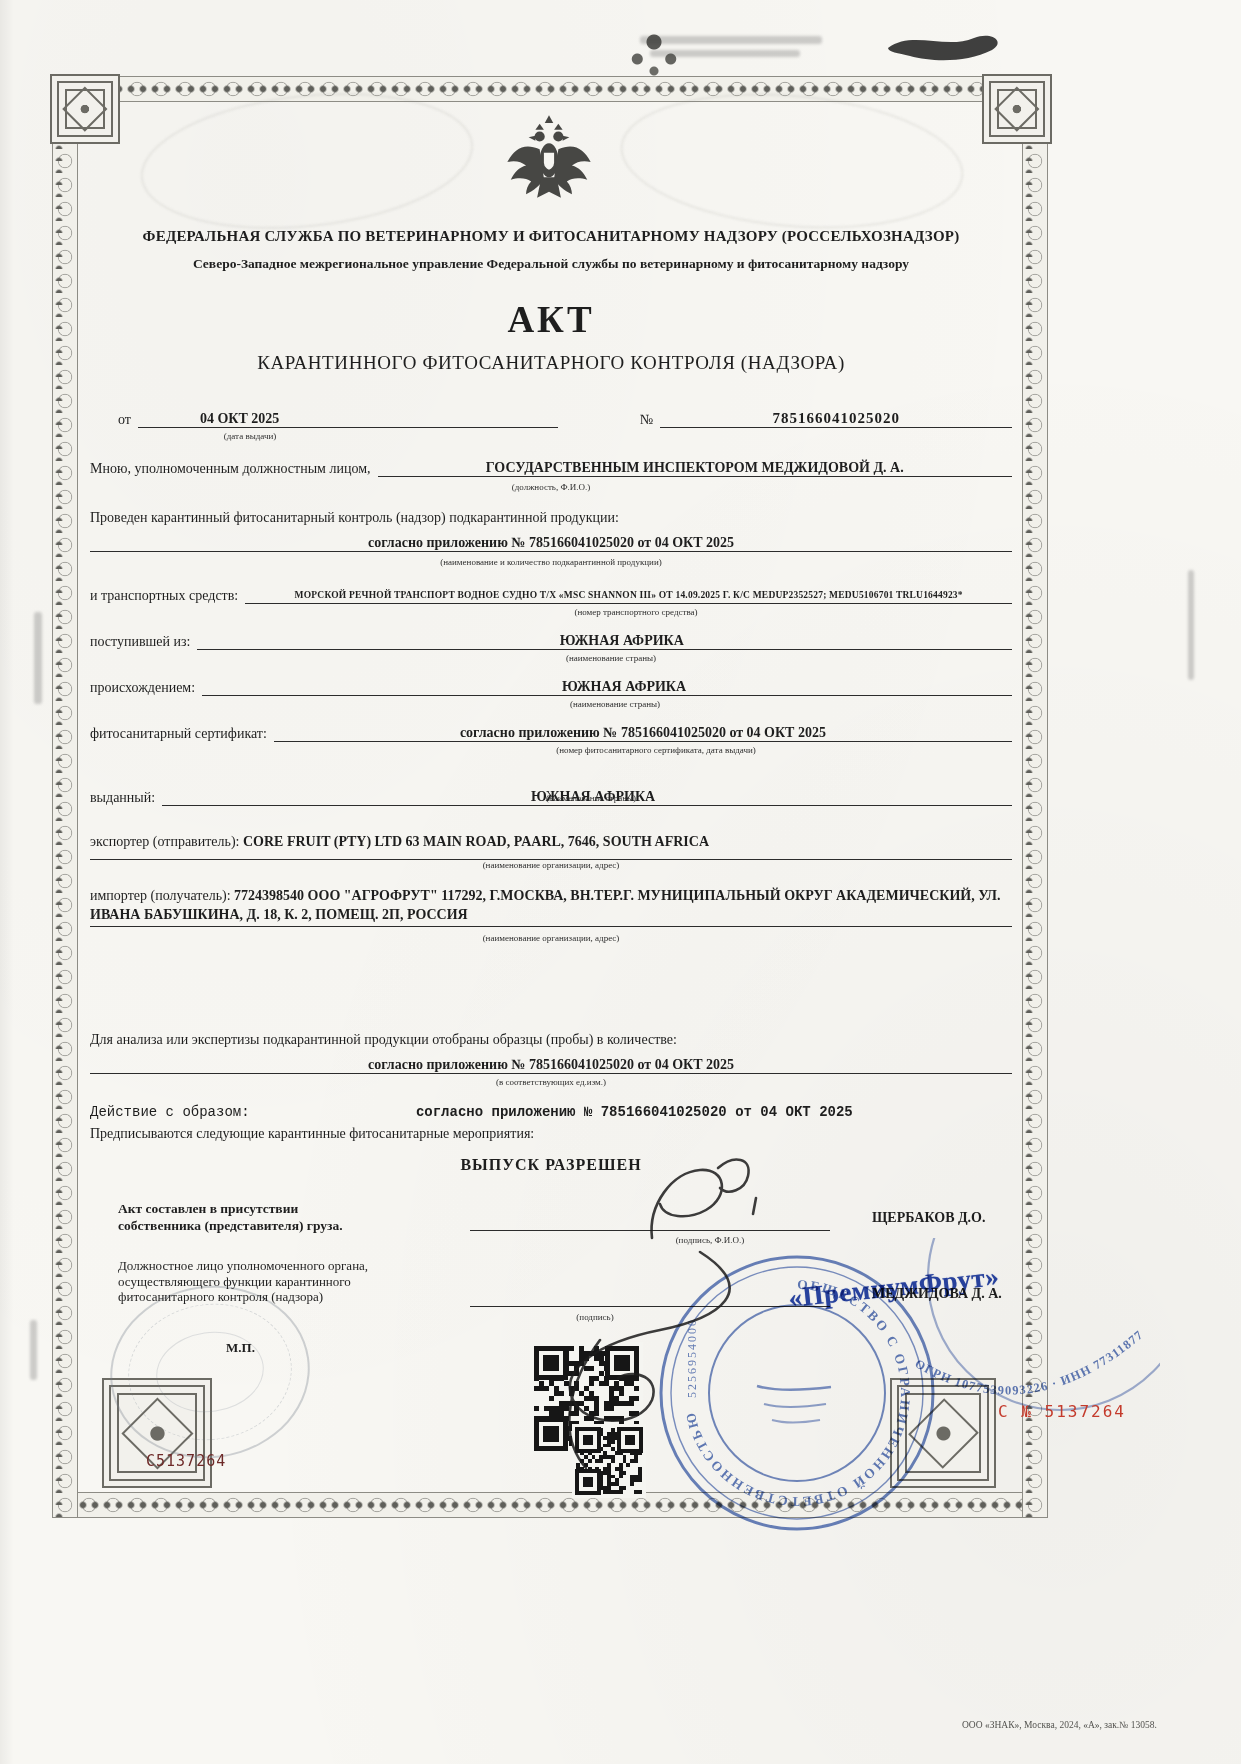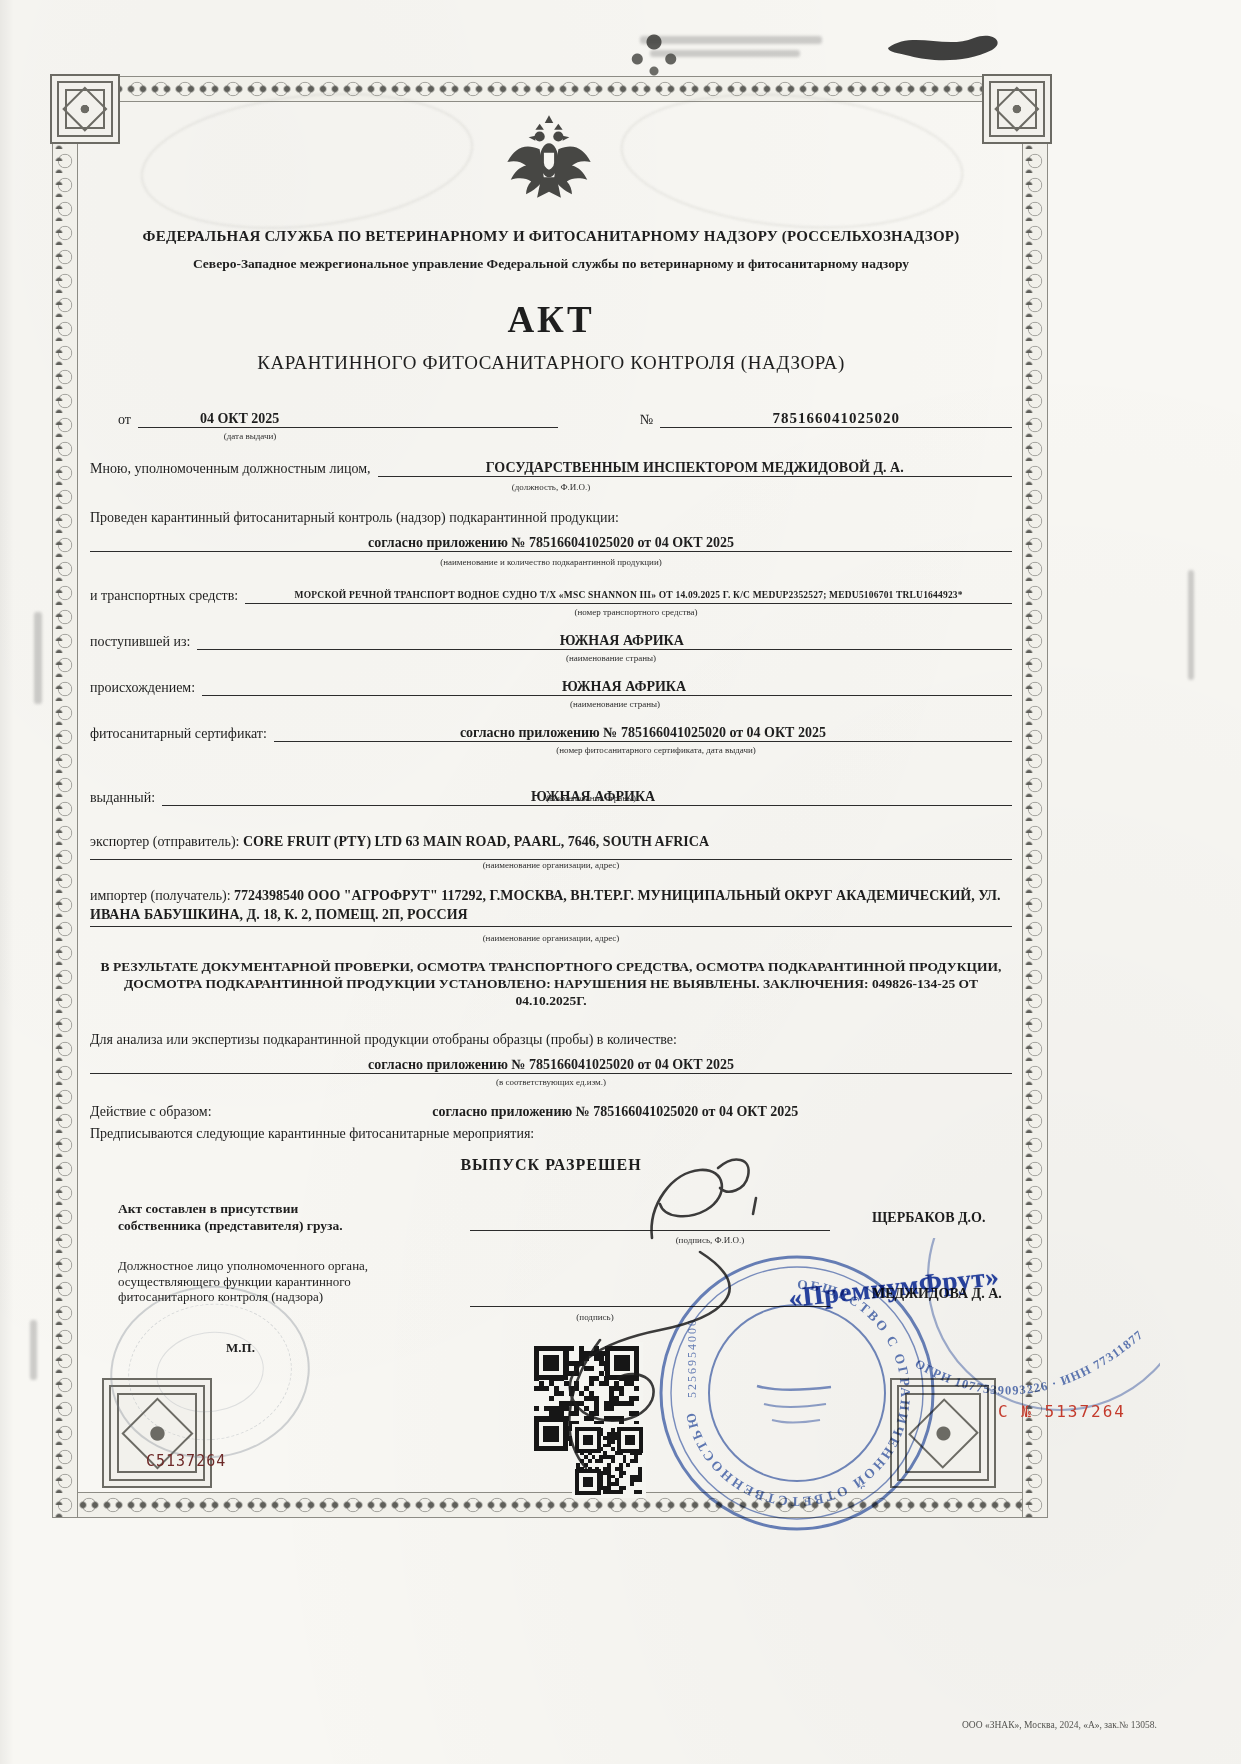--- a/index.html
+++ b/index.html
@@ -164,29 +164,28 @@
     <span class="b">CORE FRUIT (PTY) LTD 63 MAIN ROAD, PAARL, 7646, SOUTH AFRICA</span>
   </div>
   <div class="cap" style="left:90px;top:860px;width:922px;">(наименование организации, адрес)</div>
 
   <div class="block-ul" style="left:90px;top:886px;width:922px;padding-bottom:2px;">
     <span>импортер (получатель):</span>
     <span class="b">7724398540 ООО "АГРОФРУТ" 117292, Г.МОСКВА, ВН.ТЕР.Г. МУНИЦИПАЛЬНЫЙ ОКРУГ АКАДЕМИЧЕСКИЙ, УЛ. ИВАНА БАБУШКИНА, Д. 18, К. 2, ПОМЕЩ. 2П, РОССИЯ</span>
   </div>
   <div class="cap" style="left:90px;top:933px;width:922px;">(наименование организации, адрес)</div>
 
-  <div class="hline" style="top:958px;font-size:13.5px;line-height:17px;font-weight:700;">В РЕЗУЛЬТАТЕ ДОКУМЕНТАРНОЙ ПРОВЕРКИ, ОСМОТРА ТРАНСПОРТНОГО СРЕДСТВА, ОСМОТРА ПОДКАРАНТИННОЙ ПРОДУКЦИИ, ДОСМОТРА ПОДКАРАНТИННОЙ ПРОДУКЦИИ УСТАНОВЛЕНО: НАРУШЕНИЯ НЕ ВЫЯВЛЕНЫ. ЗАКЛЮЧЕНИЯ: 049826-134-25 ОТ 04.10.2025Г.</div>
 
   <div class="plain" style="left:90px;top:1032px;">Для анализа или экспертизы подкарантинной продукции отобраны образцы (пробы) в количестве:</div>
   <div class="row" style="left:90px;top:1052px;width:922px;">
     <span class="val">согласно приложению № 785166041025020 от 04 ОКТ 2025</span>
   </div>
   <div class="cap" style="left:90px;top:1077px;width:922px;">(в соответствующих ед.изм.)</div>
 
-  <div class="row" style="left:90px;top:1098px;width:922px;">
+  <div class="row" style="left:90px;top:1098px;width:922px;font-family:Liberation Mono, monospace;">
     <span class="lbl">Действие с образом:</span>
     <span class="val" style="border-bottom:none;">согласно приложению № 785166041025020 от 04 ОКТ 2025</span>
   </div>
 
   <div class="plain" style="left:90px;top:1126px;">Предписываются следующие карантинные фитосанитарные мероприятия:</div>
 
   <div class="hline" style="top:1156px;font-size:16px;letter-spacing:1px;">ВЫПУСК РАЗРЕШЕН</div>
 
   <div class="plain" style="left:118px;top:1200px;font-size:13.5px;line-height:17px;font-weight:700;">
     <div>Акт составлен в присутствии</div>

